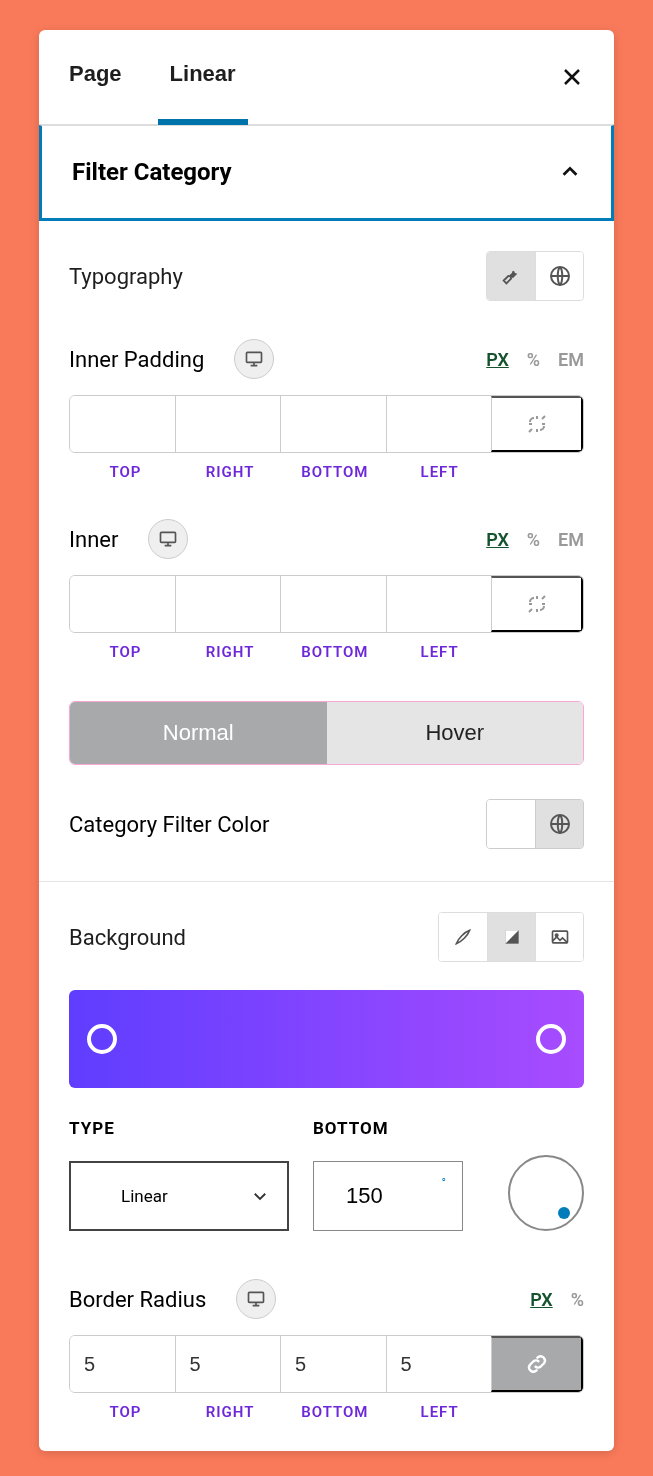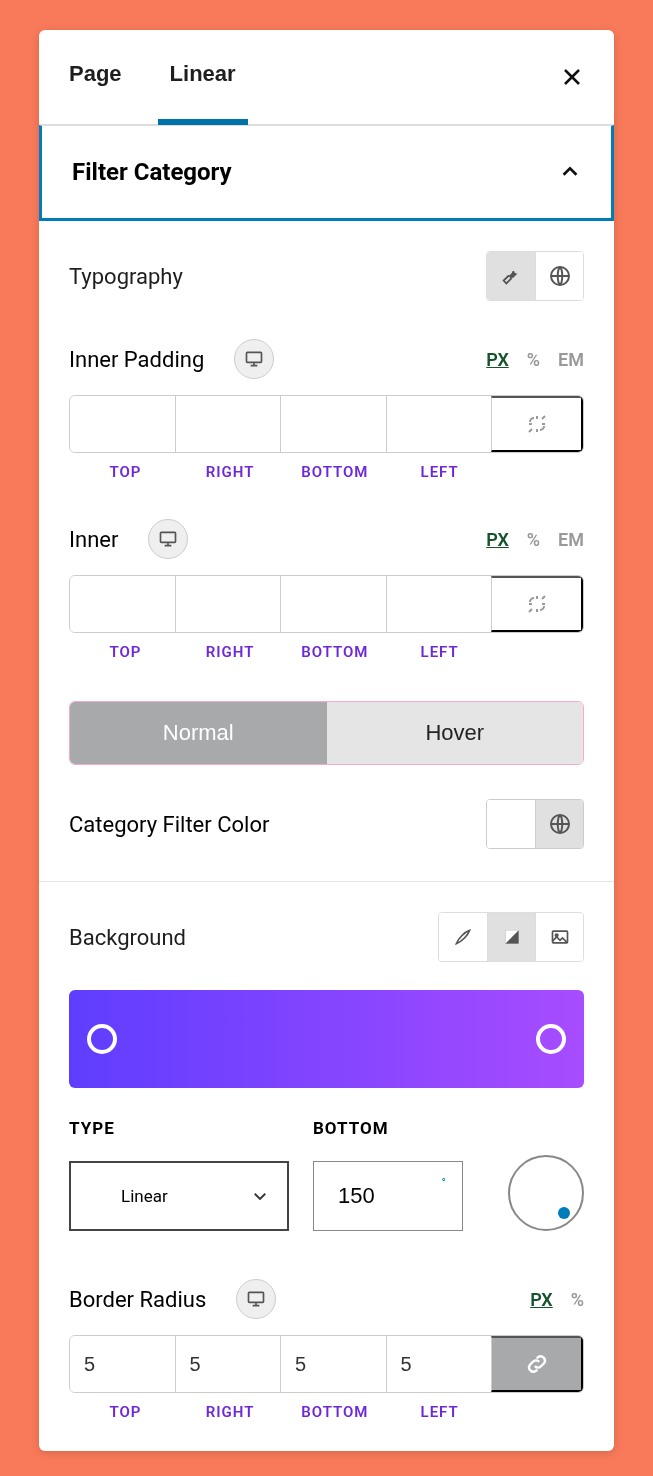--- a/index.html
+++ b/index.html
@@ -267,21 +267,21 @@
     cursor: pointer;
   }
   .select-wrap span { font-size: 17px; margin-left: 32px; }
   .select-wrap .chev {
     margin-left: auto;
   }
   .angle-input {
     border: 1px solid #888;
     height: 70px; width: 150px;
     display: flex; align-items: center;
-    padding: 0 24px;
+    padding: 0 32px;
     font-size: 22px;
     position: relative;
   }
   .angle-input input {
     border: none; width: 70px; font-size: 22px; outline: none;
   }
   .angle-input .deg {
     position: absolute;
     right: 16px; top: 14px;
     font-size: 12px;

